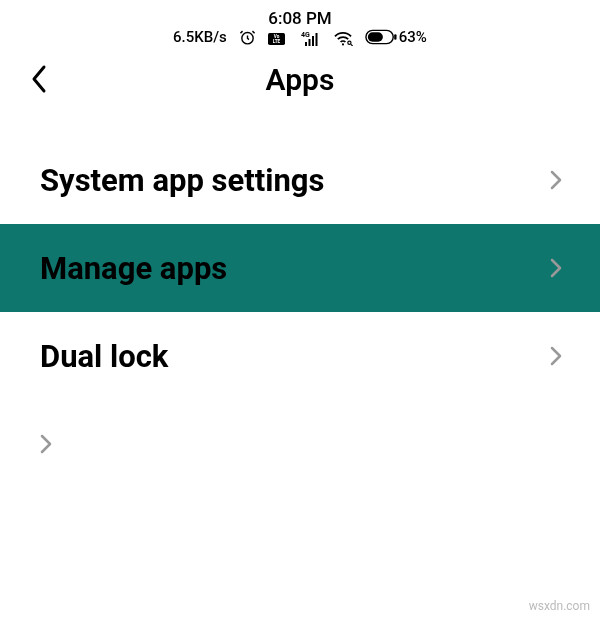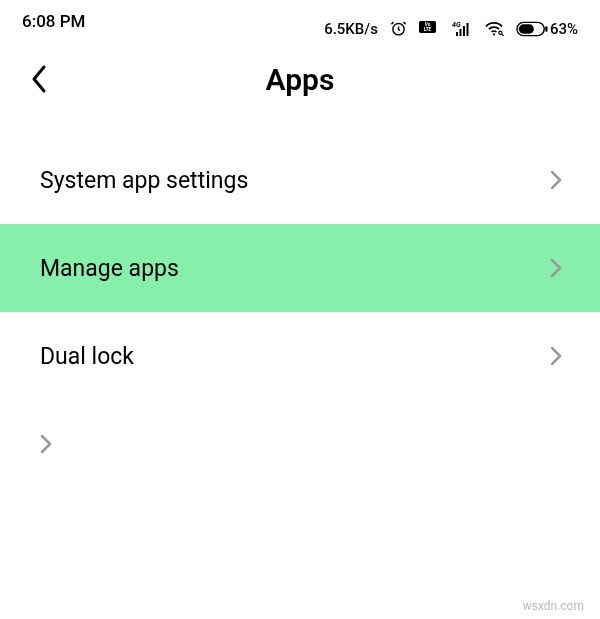--- a/index.html
+++ b/index.html
@@ -15,37 +15,36 @@
       position: relative;
       overflow: hidden;
     }
     .status-bar {
       display: flex;
       justify-content: space-between;
       align-items: center;
       padding: 8px 22px 8px 22px;
       height: 42px;
       color: #000;
+      flex-direction: column;
     }
     .status-time {
       font-size: 17px;
       font-weight: 500;
     }
     .status-right {
       display: flex;
-      align-items: flex-start;
+      align-items: flex-end;
       gap: 12px;
       font-size: 15px;
       font-weight: 500;
-      margin-top: 16px;
     }
     .status-icon {
       display: inline-flex;
       align-items: center;
-      font-style: italic;
     }
     .battery-wrap {
       display: flex;
       align-items: center;
       gap: 2px;
     }
     .header {
       display: flex;
       align-items: center;
       justify-content: center;
@@ -72,36 +71,36 @@
     }
     .list-item {
       display: flex;
       align-items: center;
       justify-content: space-between;
       padding: 0 38px 0 40px;
       height: 88px;
       cursor: pointer;
     }
     .list-item.highlighted {
-      background: #86efac;
+      background: #0f766e;
     }
     .list-label {
-      font-size: 23px;
-      font-weight: 400;
+      font-size: 31px;
+      font-weight: 700;
       color: #000;
     }
     .chevron-right {
       color: #999;
       display: flex;
       align-items: center;
     }
     .watermark {
       position: absolute;
       bottom: 6px;
-      right: 16px;
+      right: 10px;
       font-size: 12px;
       color: #bbb;
     }
   </style>
 </head>
 <body>
 
 <div class="status-bar">
   <span class="status-time">6:08 PM</span>
   <div class="status-right">

